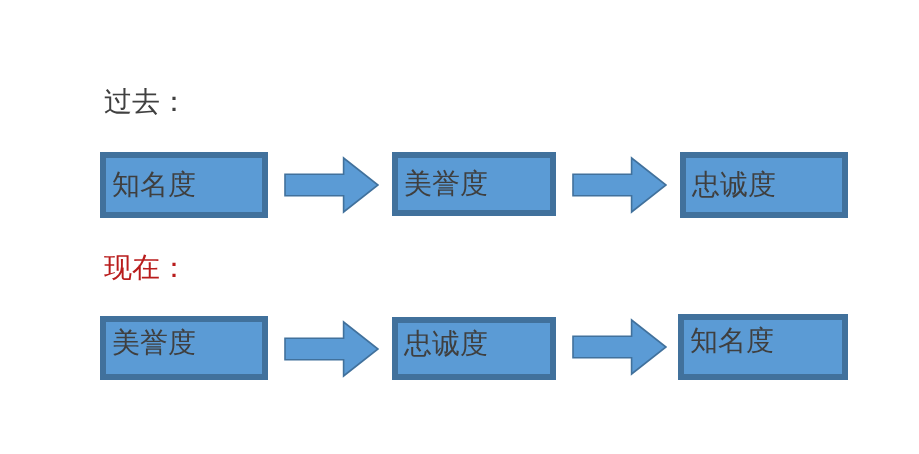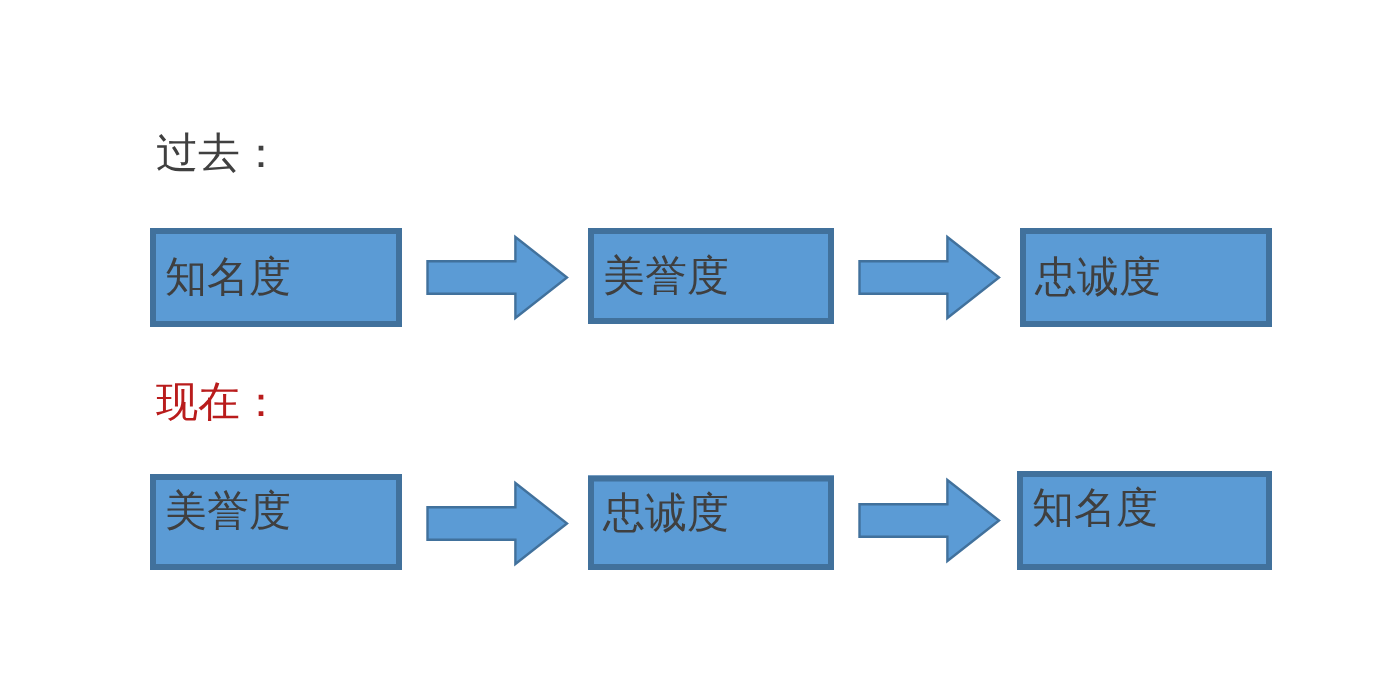--- a/index.html
+++ b/index.html
@@ -30,21 +30,21 @@
     line-height: 1;
     color: #404040;
     white-space: nowrap;
     letter-spacing: 0px;
   }
 
   .flow-box {
     position: absolute;
     box-sizing: border-box;
     background: #5B9BD5;
-    border: 4px solid #701a75;
+    border: 6px solid #701a75;
   }
   .flow-box .box-text {
     position: absolute;
     left: 6px;
     right: 4px;
     font-size: 28px;
     line-height: 1;
     color: #3f3f3f;
     white-space: nowrap;
   }

